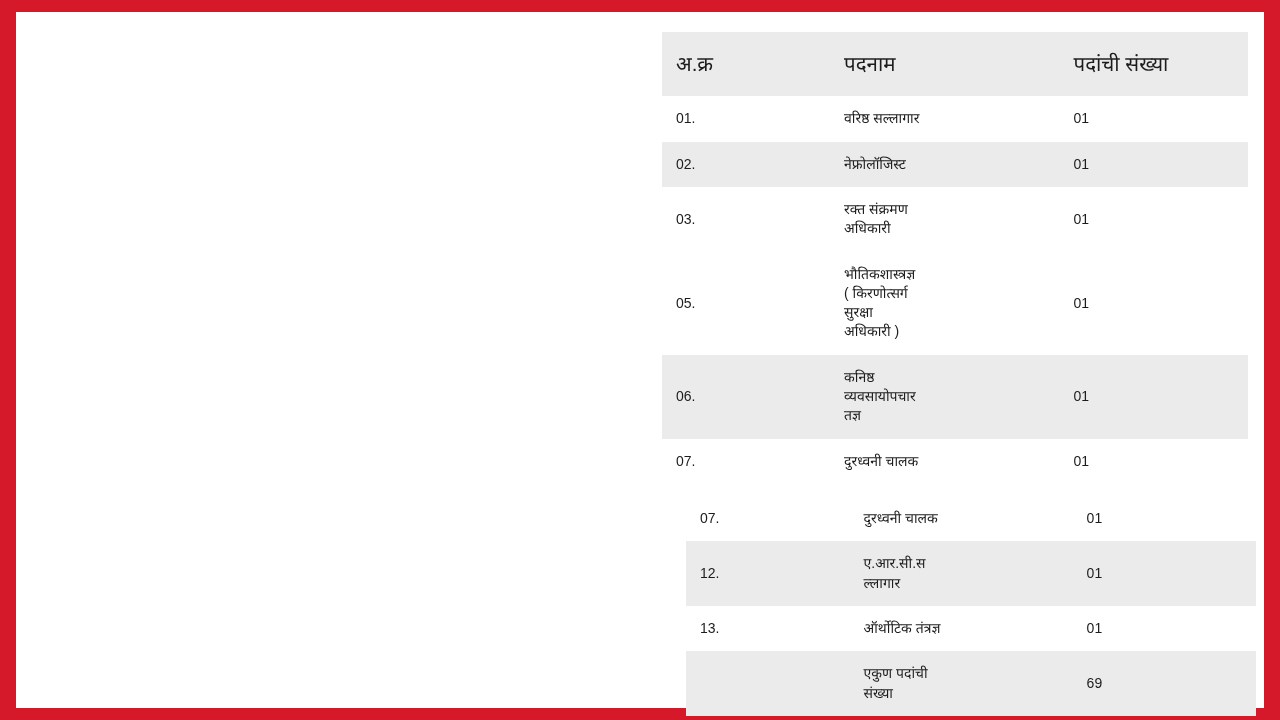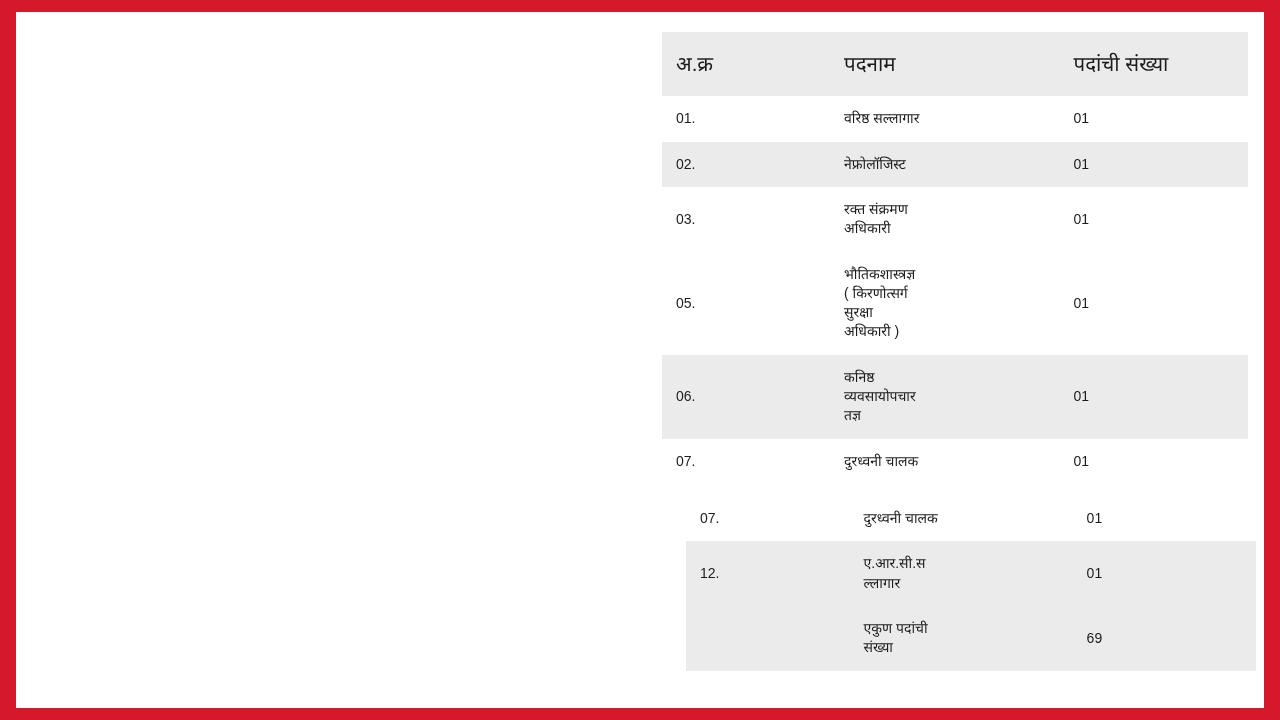--- a/index.html
+++ b/index.html
@@ -138,20 +138,25 @@
               <td class="c-sr">07.</td>
               <td class="c-name nowrap-break">दुरध्वनी चालक</td>
               <td class="c-num">01</td>
             </tr>
             <tr class="shade">
               <td class="c-sr">12.</td>
               <td class="c-name nowrap-break">ए.आर.सी.स
 ल्लागार</td>
               <td class="c-num">01</td>
             </tr>
+            <tr class="plain">
+              <td class="c-sr">13.</td>
+              <td class="c-name nowrap-break">ऑर्थोटिक तंत्रज्ञ</td>
+              <td class="c-num">01</td>
+            </tr>
             <tr class="shade">
               <td class="c-sr"></td>
               <td class="c-name nowrap-break">एकुण पदांची
 संख्या</td>
               <td class="c-num">69</td>
             </tr>
           </tbody>
       </table>
     </div>
 

